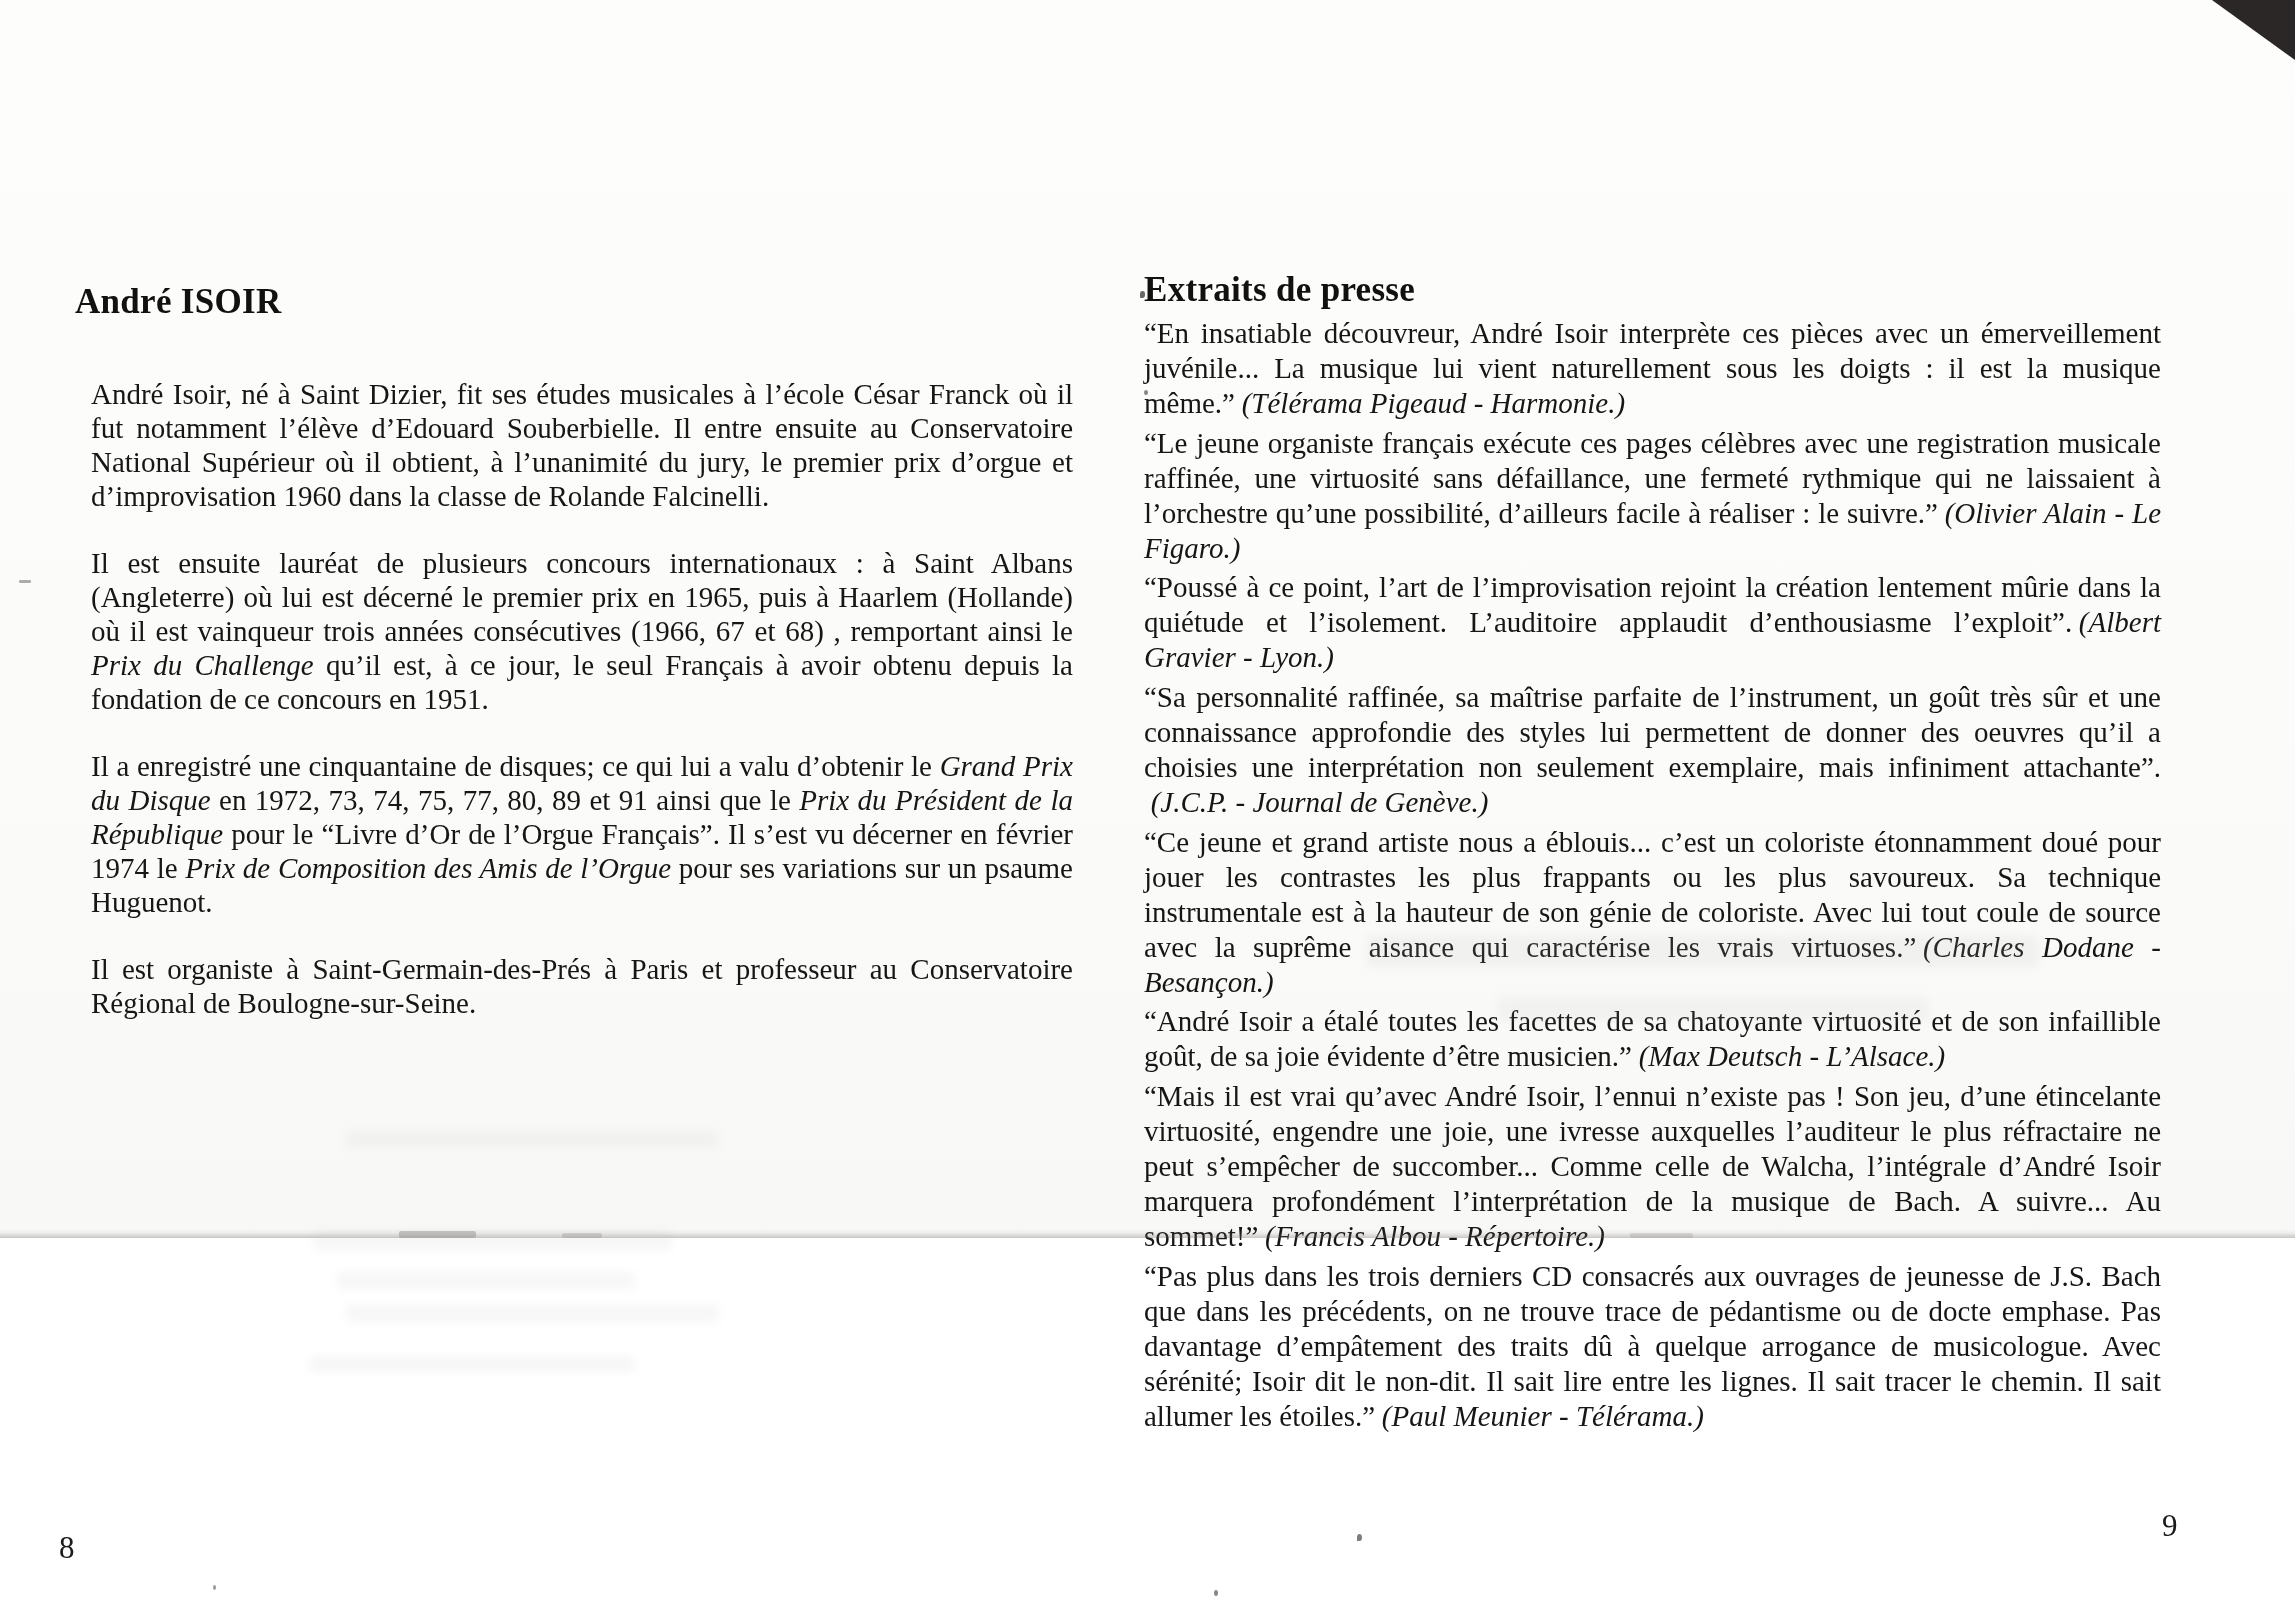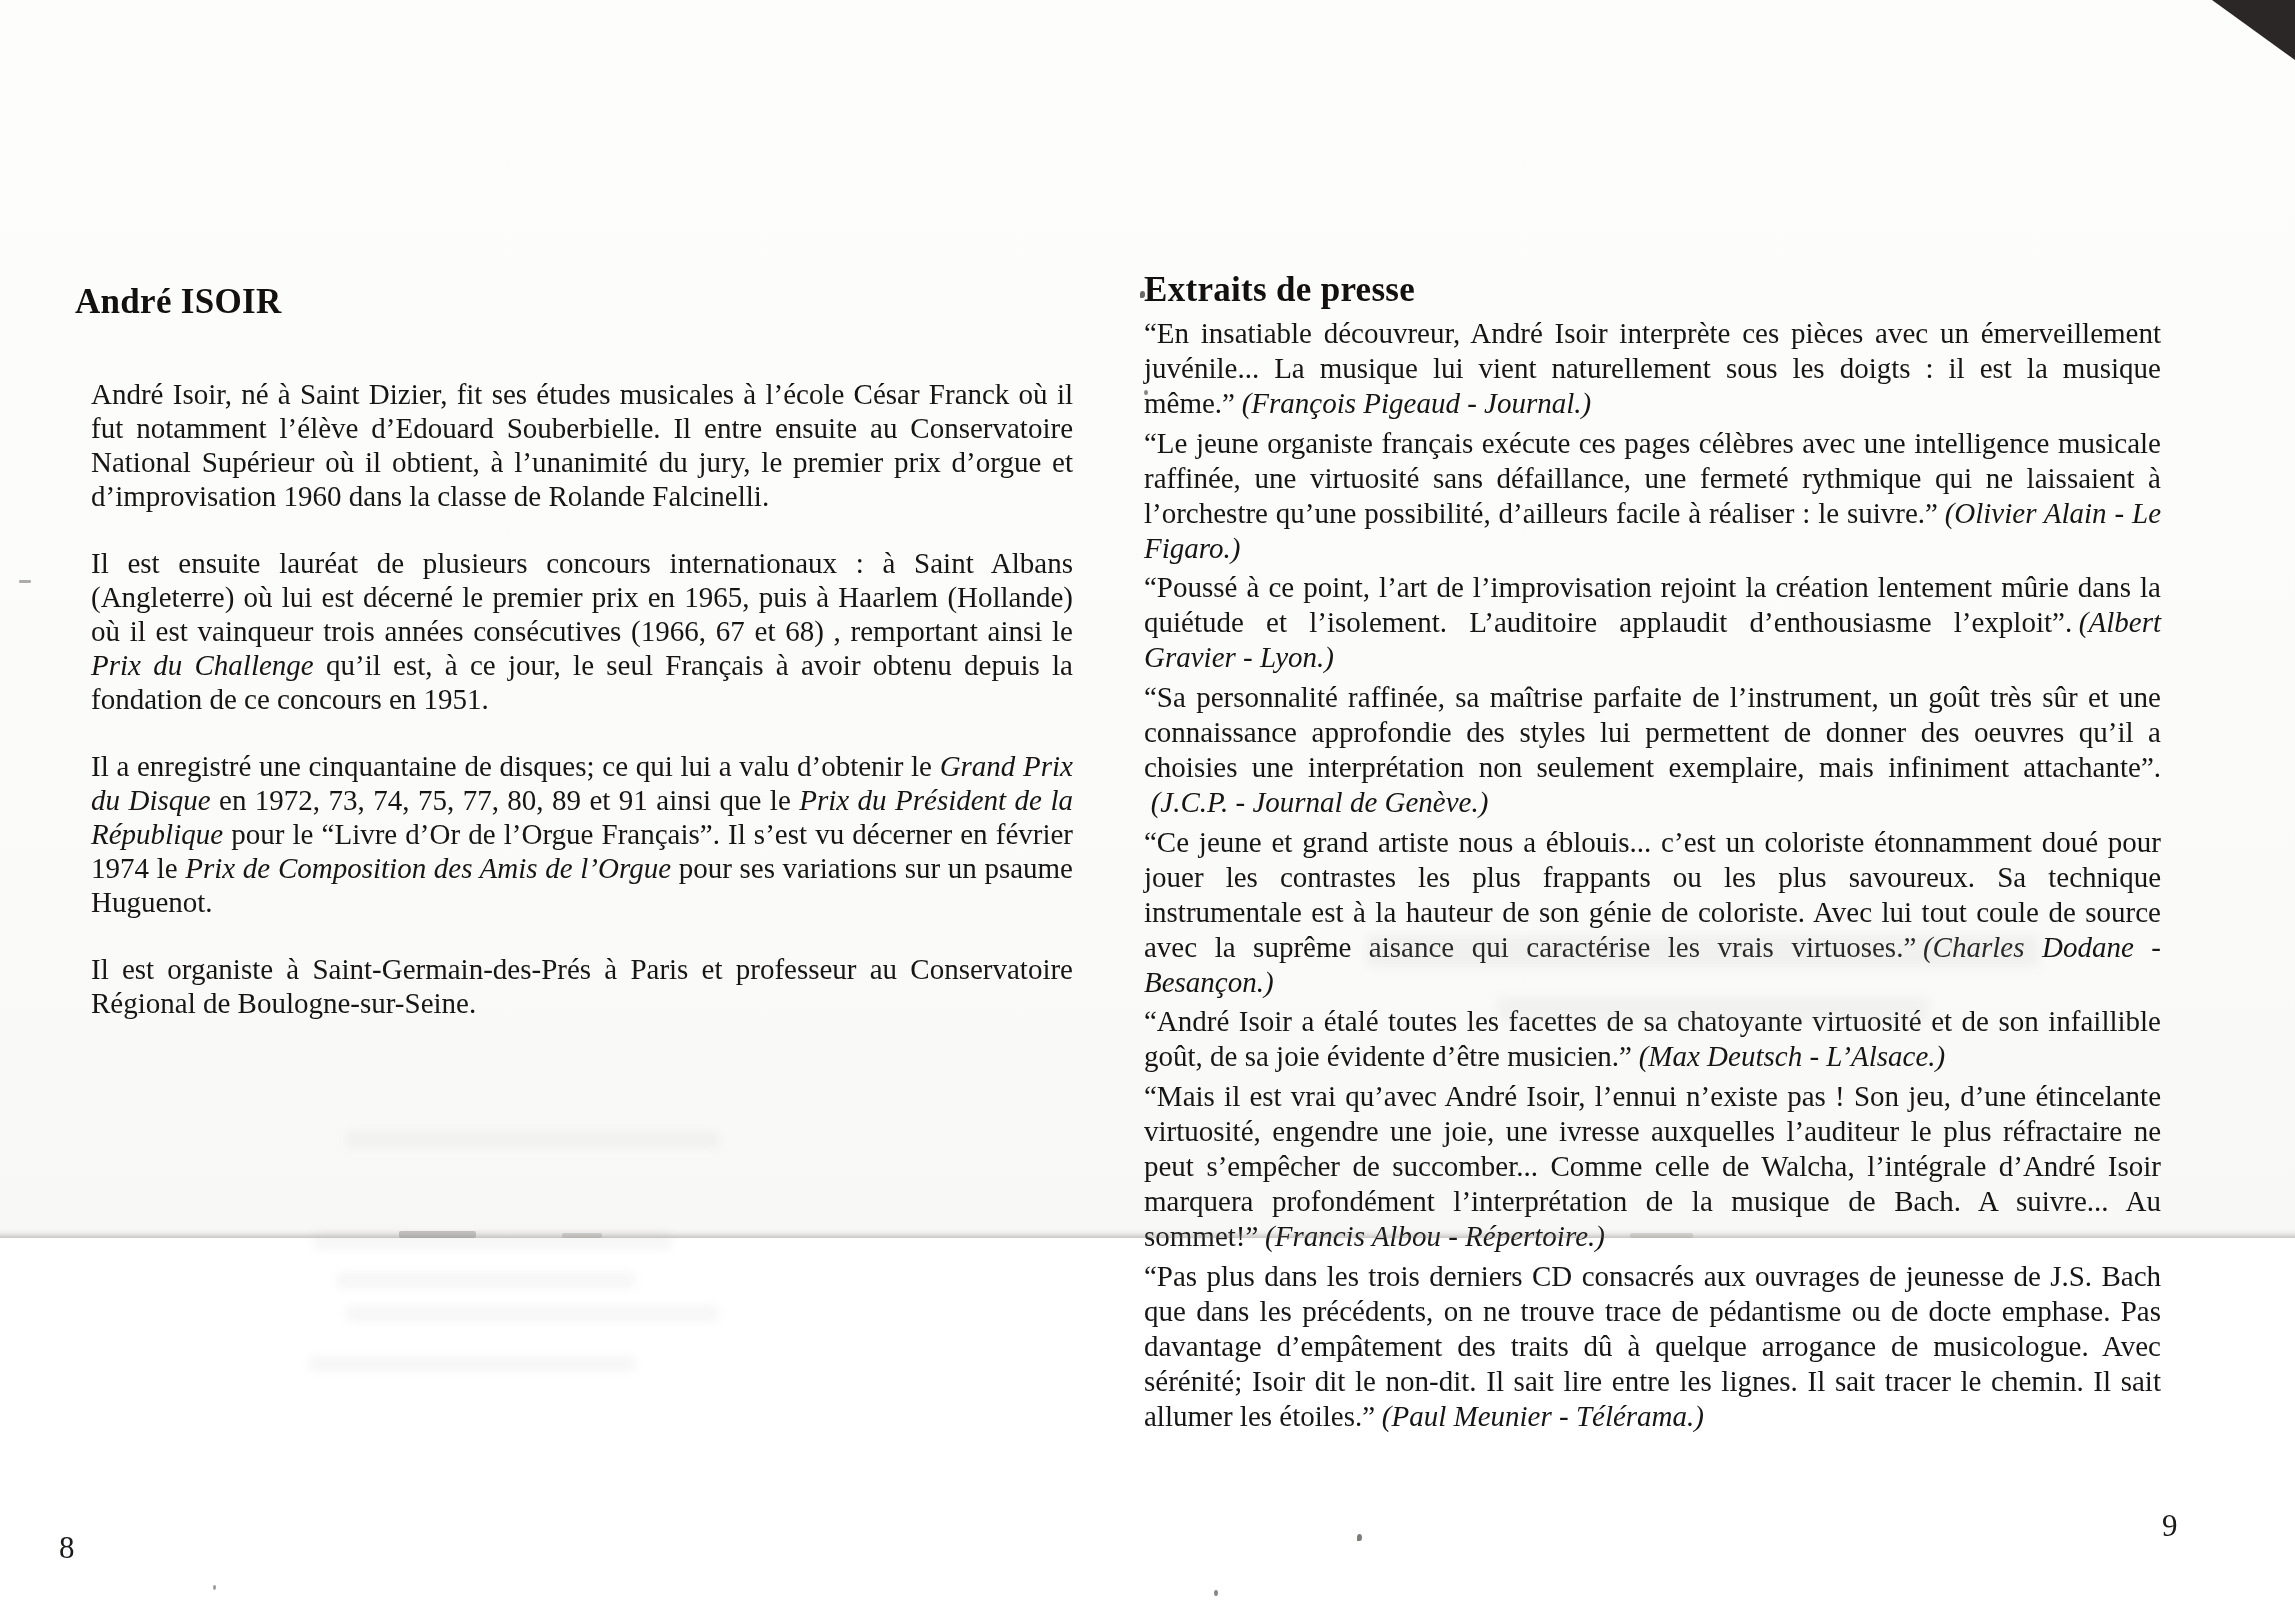--- a/index.html
+++ b/index.html
@@ -103,23 +103,23 @@
 
     <p><span>Il a enregistré une cinquantaine de disques; ce qui lui a valu d’obtenir le </span><i>Grand Prix du Disque</i><span> en 1972, 73, 74, 75, 77, 80, 89 et 91 ainsi que le </span><i>Prix du Président de la République</i><span> pour le “Livre d’Or de l’Orgue Français”. Il s’est vu décerner en février 1974 le </span><i>Prix de Composition des Amis de l’Orgue</i><span> pour ses variations sur un psaume Huguenot.</span></p>
 
 
     <p>Il est organiste à Saint-Germain-des-Prés à Paris et professeur au Conservatoire Régional de Boulogne-sur-Seine.</p>
   </div>
 
   <div class="page-col col-right">
     <h2 class="press-heading">Extraits de presse</h2>
 
-    <p class="quote"><span class="qt">“En insatiable découvreur, André Isoir interprète ces pièces avec un émerveillement juvénile... La musique lui vient naturellement sous les doigts : il est la musique même.”</span><span class="src">(François Pigeaud - Journal.)</span></p>
+    <p class="quote"><span class="qt">“En insatiable découvreur, André Isoir interprète ces pièces avec un émerveillement juvénile... La musique lui vient naturellement sous les doigts : il est la musique même.”</span><span class="src">(Télérama Pigeaud - Harmonie.)</span></p>
 
-    <p class="quote"><span class="qt">“Le jeune organiste français exécute ces pages célèbres avec une intelligence musicale raffinée, une virtuosité sans défaillance, une fermeté rythmique qui ne laissaient à l’orchestre qu’une possibilité, d’ailleurs facile à réaliser : le suivre.”</span><span class="src">(Olivier Alain - Le Figaro.)</span></p>
+    <p class="quote"><span class="qt">“Le jeune organiste français exécute ces pages célèbres avec une registration musicale raffinée, une virtuosité sans défaillance, une fermeté rythmique qui ne laissaient à l’orchestre qu’une possibilité, d’ailleurs facile à réaliser : le suivre.”</span><span class="src">(Olivier Alain - Le Figaro.)</span></p>
 
     <p class="quote"><span class="qt">“Poussé à ce point, l’art de l’improvisation rejoint la création lentement mûrie dans la quiétude et l’isolement. L’auditoire applaudit d’enthousiasme l’exploit”.</span><span class="src">(Albert Gravier - Lyon.)</span></p>
 
     <p class="quote"><span class="qt">“Sa personnalité raffinée, sa maîtrise parfaite de l’instrument, un goût très sûr et une connaissance approfondie des styles lui permettent de donner des oeuvres qu’il a choisies une interprétation non seulement exemplaire, mais infiniment attachante”.</span><span class="src">(J.C.P. - Journal de Genève.)</span></p>
 
     <p class="quote"><span class="qt">“Ce jeune et grand artiste nous a éblouis... c’est un coloriste étonnamment doué pour jouer les contrastes les plus frappants ou les plus savoureux. Sa technique instrumentale est à la hauteur de son génie de coloriste. Avec lui tout coule de source avec la suprême aisance qui caractérise les vrais virtuoses.”</span><span class="src">(Charles Dodane - Besançon.)</span></p>
 
     <p class="quote"><span class="qt">“André Isoir a étalé toutes les facettes de sa chatoyante virtuosité et de son infaillible goût, de sa joie évidente d’être musicien.”</span><span class="src">(Max Deutsch - L’Alsace.)</span></p>
 
     <p class="quote"><span class="qt">“Mais il est vrai qu’avec André Isoir, l’ennui n’existe pas ! Son jeu, d’une étincelante virtuosité, engendre une joie, une ivresse auxquelles l’auditeur le plus réfractaire ne peut s’empêcher de succomber... Comme celle de Walcha, l’intégrale d’André Isoir marquera profondément l’interprétation de la musique de Bach. A suivre... Au sommet!”</span><span class="src">(Francis Albou - Répertoire.)</span></p>

